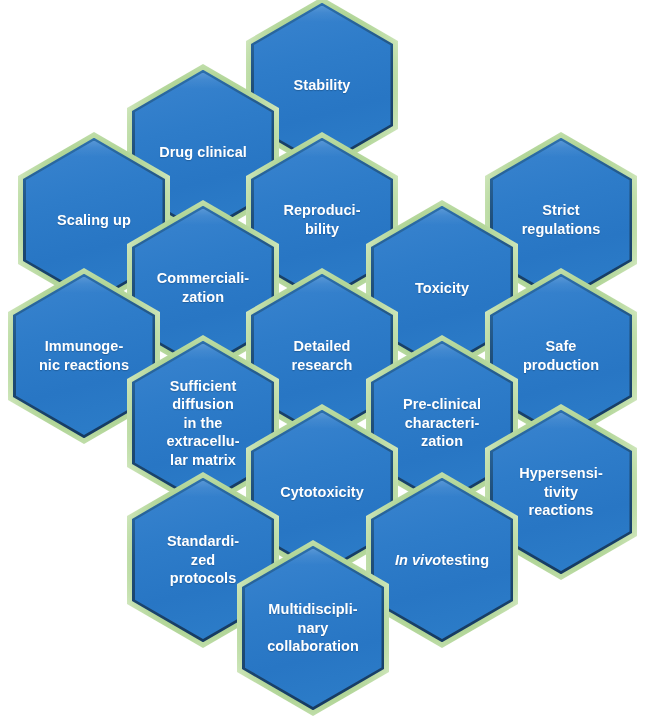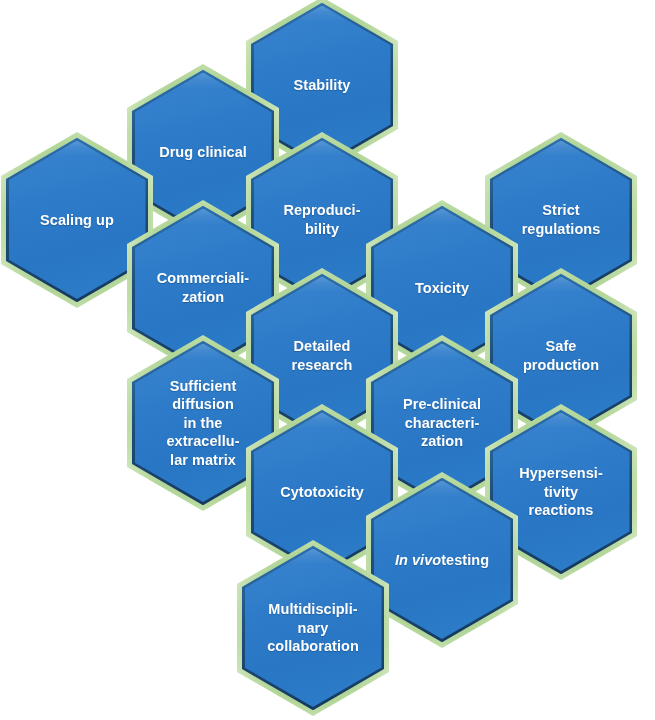--- a/index.html
+++ b/index.html
@@ -97,21 +97,21 @@
       <div class="hex-sheen"></div>
       <div class="hex-label">Stability</div>
     </div>
     <div class="hex-cell" style="left: 203px; top: 152px;">
       <div class="hex-glow"></div>
       <div class="hex-edge"></div>
       <div class="hex-face"></div>
       <div class="hex-sheen"></div>
       <div class="hex-label">Drug clinical</div>
     </div>
-    <div class="hex-cell" style="left: 77px; top: 220px;">
+    <div class="hex-cell" style="left: 94px; top: 220px;">
       <div class="hex-glow"></div>
       <div class="hex-edge"></div>
       <div class="hex-face"></div>
       <div class="hex-sheen"></div>
       <div class="hex-label">Scaling up</div>
     </div>
     <div class="hex-cell" style="left: 322px; top: 220px;">
       <div class="hex-glow"></div>
       <div class="hex-edge"></div>
       <div class="hex-face"></div>
@@ -134,20 +134,28 @@
       <div class="hex-sheen"></div>
       <div class="hex-label">Commerciali-
 zation</div>
     </div>
     <div class="hex-cell" style="left: 442px; top: 288px;">
       <div class="hex-glow"></div>
       <div class="hex-edge"></div>
       <div class="hex-face"></div>
       <div class="hex-sheen"></div>
       <div class="hex-label">Toxicity</div>
+    </div>
+    <div class="hex-cell" style="left: 84px; top: 356px;">
+      <div class="hex-glow"></div>
+      <div class="hex-edge"></div>
+      <div class="hex-face"></div>
+      <div class="hex-sheen"></div>
+      <div class="hex-label">Immunoge-
+nic reactions</div>
     </div>
     <div class="hex-cell" style="left: 322px; top: 356px;">
       <div class="hex-glow"></div>
       <div class="hex-edge"></div>
       <div class="hex-face"></div>
       <div class="hex-sheen"></div>
       <div class="hex-label">Detailed
 research</div>
     </div>
     <div class="hex-cell" style="left: 561px; top: 356px;">
@@ -187,20 +195,29 @@
     </div>
     <div class="hex-cell" style="left: 561px; top: 492px;">
       <div class="hex-glow"></div>
       <div class="hex-edge"></div>
       <div class="hex-face"></div>
       <div class="hex-sheen"></div>
       <div class="hex-label">Hypersensi-
 tivity
 reactions</div>
     </div>
+    <div class="hex-cell" style="left: 203px; top: 560px;">
+      <div class="hex-glow"></div>
+      <div class="hex-edge"></div>
+      <div class="hex-face"></div>
+      <div class="hex-sheen"></div>
+      <div class="hex-label">Standardi-
+zed
+protocols</div>
+    </div>
     <div class="hex-cell" style="left: 442px; top: 560px;">
       <div class="hex-glow"></div>
       <div class="hex-edge"></div>
       <div class="hex-face"></div>
       <div class="hex-sheen"></div>
       <div class="hex-label"><span class="it">In vivo</span>
 <span>testing</span></div>
     </div>
     <div class="hex-cell" style="left: 322px; top: 628px; padding-left: 18px;">
       <div class="hex-glow"></div>

